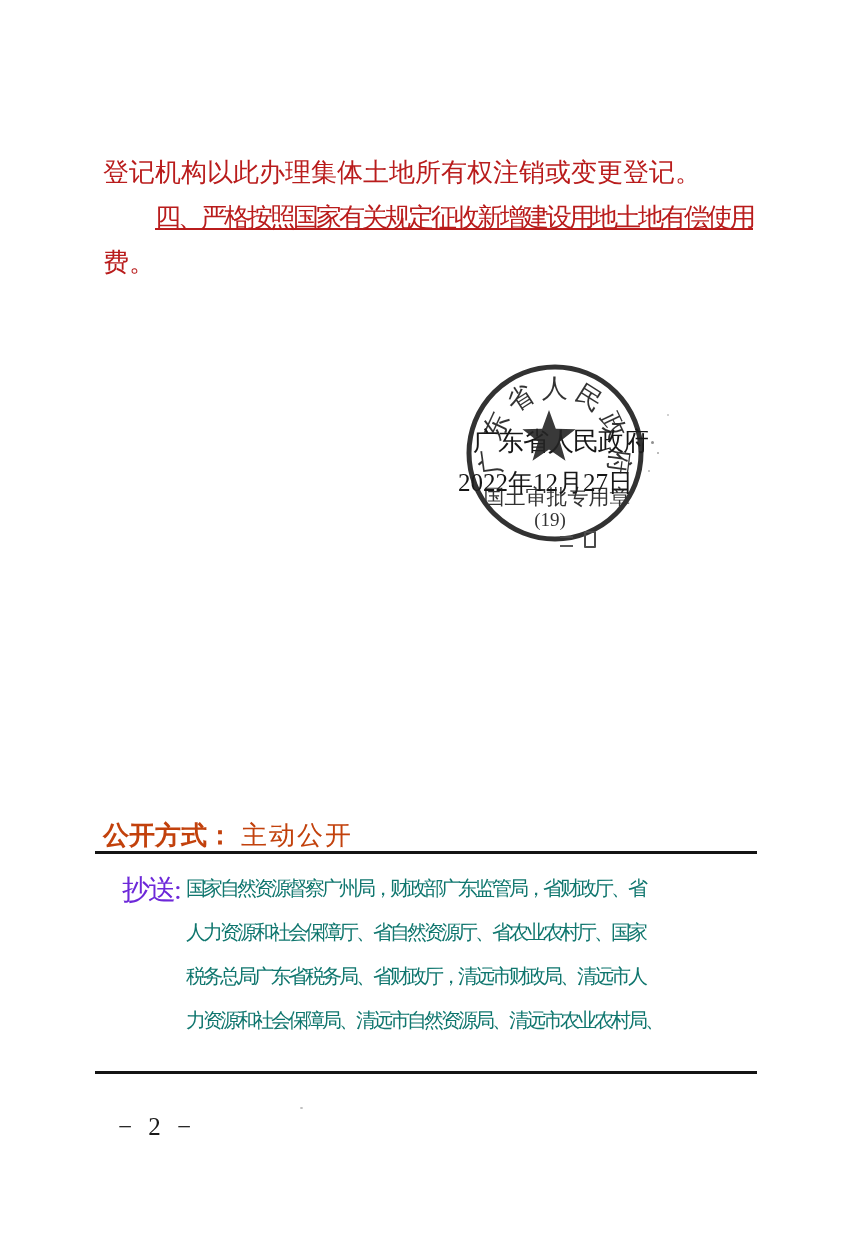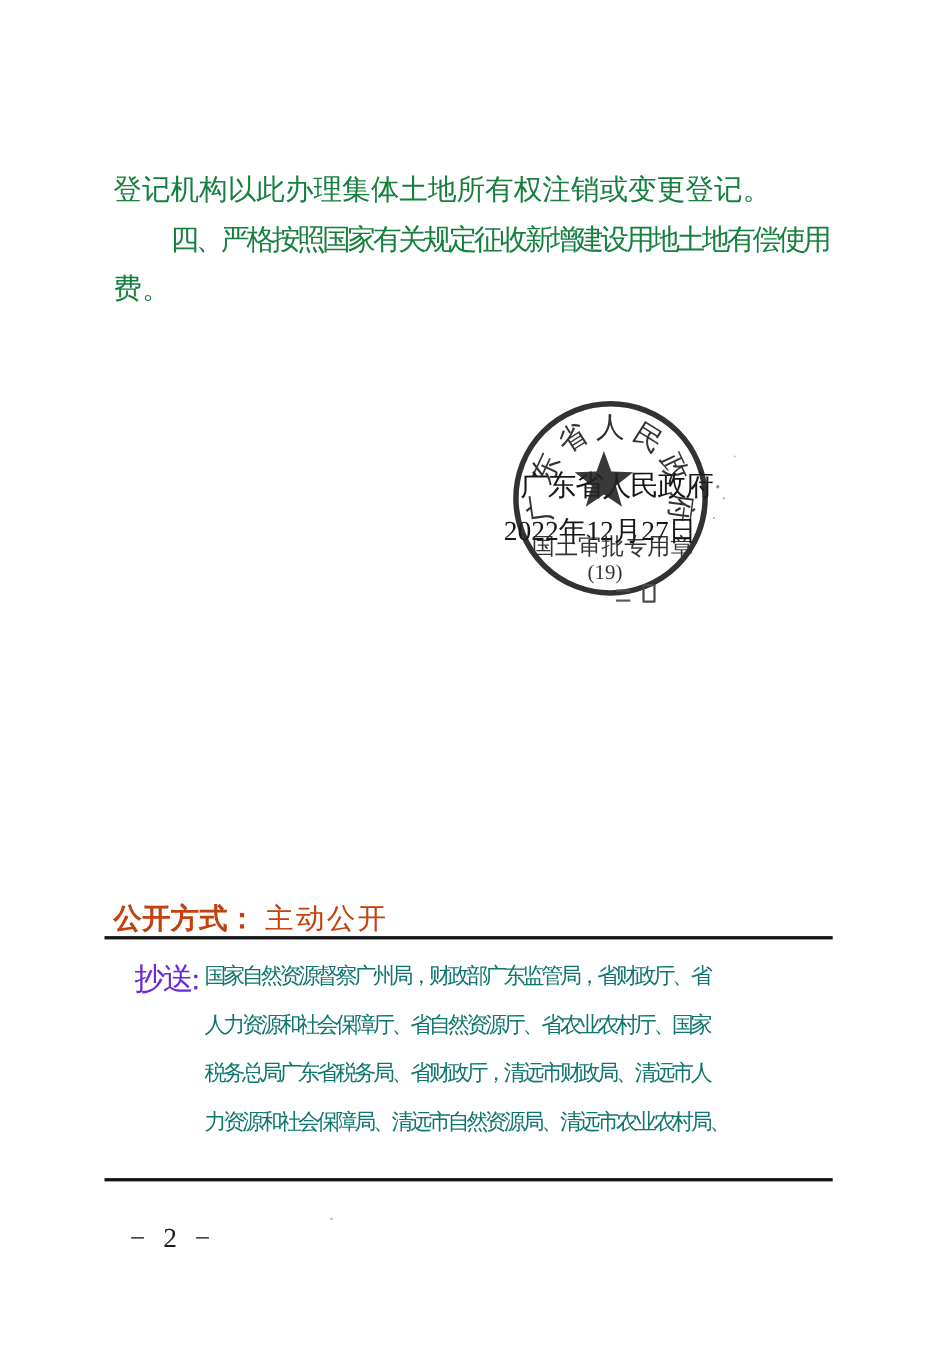--- a/index.html
+++ b/index.html
@@ -8,24 +8,24 @@
     width:850px;height:1240px;
     background:#ffffff;
     margin:0 auto;
     overflow:hidden;
     font-family:"Liberation Serif","DejaVu Serif",serif;
     color:#111;
   }
   
   .body-text{
     position:absolute;left:103px;top:150px;width:660px;
-    font-size:26px;line-height:45px;color:#15803d;
+    font-size:26px;line-height:45px;color:#b91c1c;
   }
   .body-line{white-space:nowrap;}
-  .body-line:nth-child(2){margin-left:52px;letter-spacing:-3px;}
+  .body-line:nth-child(2){margin-left:52px;letter-spacing:-3px;text-decoration:underline;}
   
   .issuer{
     position:absolute;left:473px;top:424px;
     font-size:26px;letter-spacing:-1px;white-space:nowrap;color:#161616;
   }
   .sig-date{
     position:absolute;left:458px;top:466px;
     font-size:25px;letter-spacing:0px;white-space:nowrap;color:#161616;
   }
   .seal-svg{position:absolute;left:463px;top:360px;opacity:.9;}

